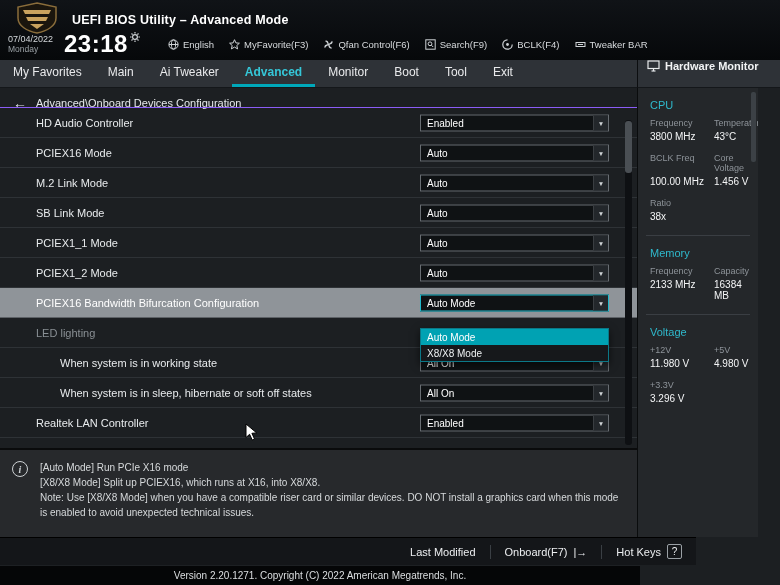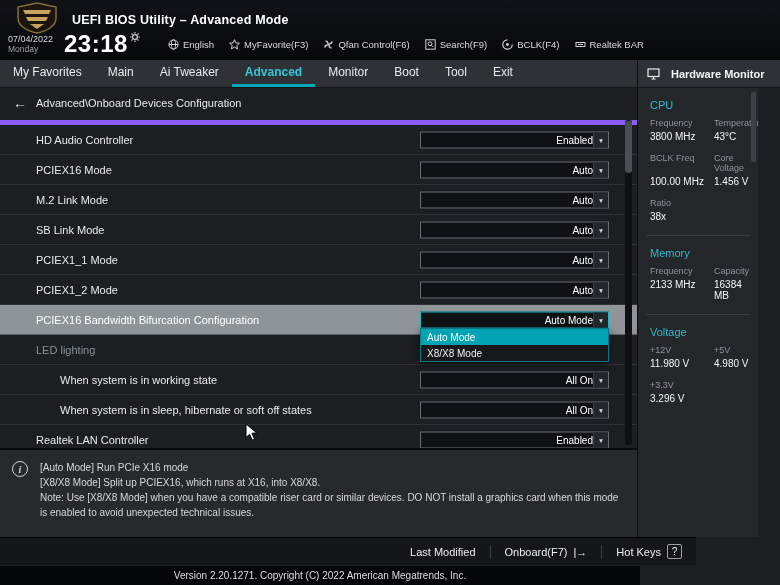--- a/index.html
+++ b/index.html
@@ -25,27 +25,27 @@
   .tb-item { display:flex; align-items:center; gap:4px; font-size:9.5px; color:#d8dbde; cursor:default; white-space:nowrap; }
   .tb-item svg { flex:none; }
   
   .tabs { position:absolute; left:0; top:60px; width:637px; height:28px; background:#2e3237;
     display:flex; align-items:stretch; border-bottom:1px solid #14171a; }
   .tab { display:flex; align-items:center; padding:0 13px; font-size:12px; color:#e9eaec;
     border-bottom:3px solid transparent; }
   .tab.active { color:#35c7d8; border-bottom-color:#00a8ba; font-weight:bold; }
   .hw-header { position:absolute; left:637px; top:60px; width:143px; height:28px; background:#2e3237;
     border-left:1px solid #0c0e10; border-bottom:1px solid #14171a;
-    display:flex; align-items:center; gap:11px; padding-left:9px; font-size:11px; font-weight:bold; color:#f2f3f4; }
+    display:flex; gap:5px; padding-left:9px; font-size:11px; font-weight:bold; color:#f2f3f4; }
   
   .left-panel { position:absolute; left:0; top:88px; width:637px; height:360px; background:#1c1f22; overflow:hidden; }
   .breadcrumb { height:30px; display:flex; align-items:center; gap:9px; padding-left:13px; }
   .back { font-size:14px; color:#dfe3e6; }
   .crumb { font-size:11px; color:#e6e9eb; }
-  .rows { position:absolute; left:0; top:32px; right:0; border-top:5px solid #8b5cf6;text-align:right; }
+  .rows { position:absolute; left:0; top:19px; right:0; border-top:1px solid #8b5cf6; }
   .row { position:relative; height:30px; border-bottom:1px solid #2e3236; }
   .row .lbl { position:absolute; left:36px; top:50%; transform:translateY(-50%); font-size:11px; color:#e8ebed; white-space:nowrap; }
   .row.indent .lbl { left:60px; }
   .row.section .lbl { color:#8a9095; }
   .row.selected { background:#8f9499; border-bottom-color:#5d6166; }
   .row.selected .lbl { color:#fff; }
   .ctrl { position:absolute; left:420px; top:50%; transform:translateY(-50%); width:189px; height:17px;
     background:#0f1214; border:1px solid #686d72; display:flex; align-items:center; }
   .ctrl .val { flex:1; padding-left:6px; font-size:10px; color:#fff; white-space:nowrap; overflow:hidden; }
   .ctrl .caret { width:15px; align-self:stretch; display:flex; align-items:center; justify-content:center;
@@ -161,21 +161,21 @@
               <path d="M5.5 .8 A4.7 4.7 0 1 0 10.2 5.5" fill="none" stroke="#cfd3d6" stroke-width="1.2"></path>
               <circle cx="5.5" cy="5.5" r="1.4" fill="#cfd3d6"></circle>
             </svg>
           <span>BCLK(F4)</span>
         </div>
         <div class="tb-item">
           <svg width="11" height="11" viewBox="0 0 11 11">
               <rect x="1" y="3.5" width="9" height="4" fill="none" stroke="#cfd3d6" stroke-width="1"></rect>
               <line x1="3" y1="5.5" x2="8" y2="5.5" stroke="#cfd3d6" stroke-width="1"></line>
             </svg>
-          <span>Realtek BAR</span>
+          <span>Tweaker BAR</span>
         </div>
       </div>
     </div>
   </div>
 
   <div class="tabs">
     <div class="tab">My Favorites</div>
     <div class="tab">Main</div>
     <div class="tab">Ai Tweaker</div>
     <div class="tab active">Advanced</div>

